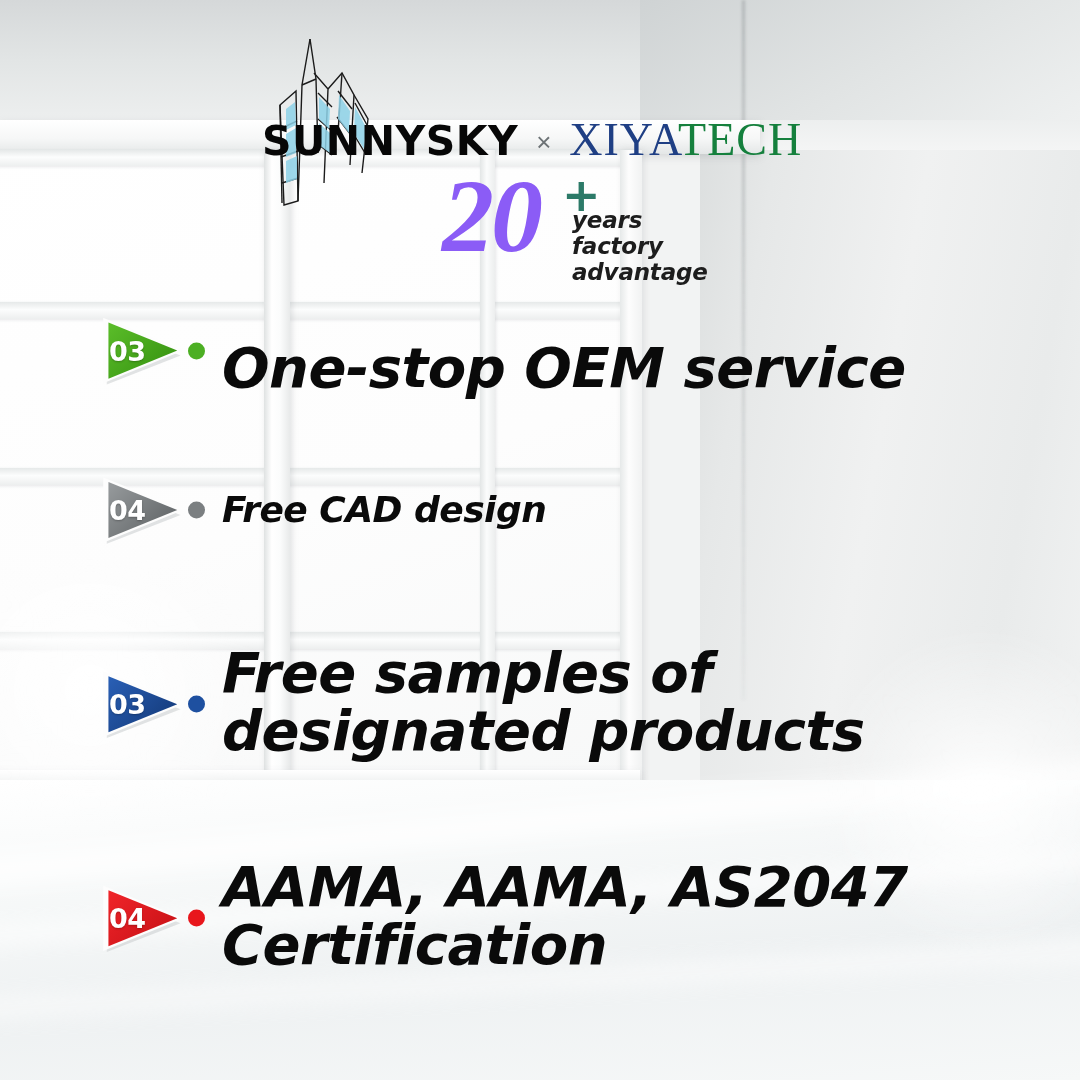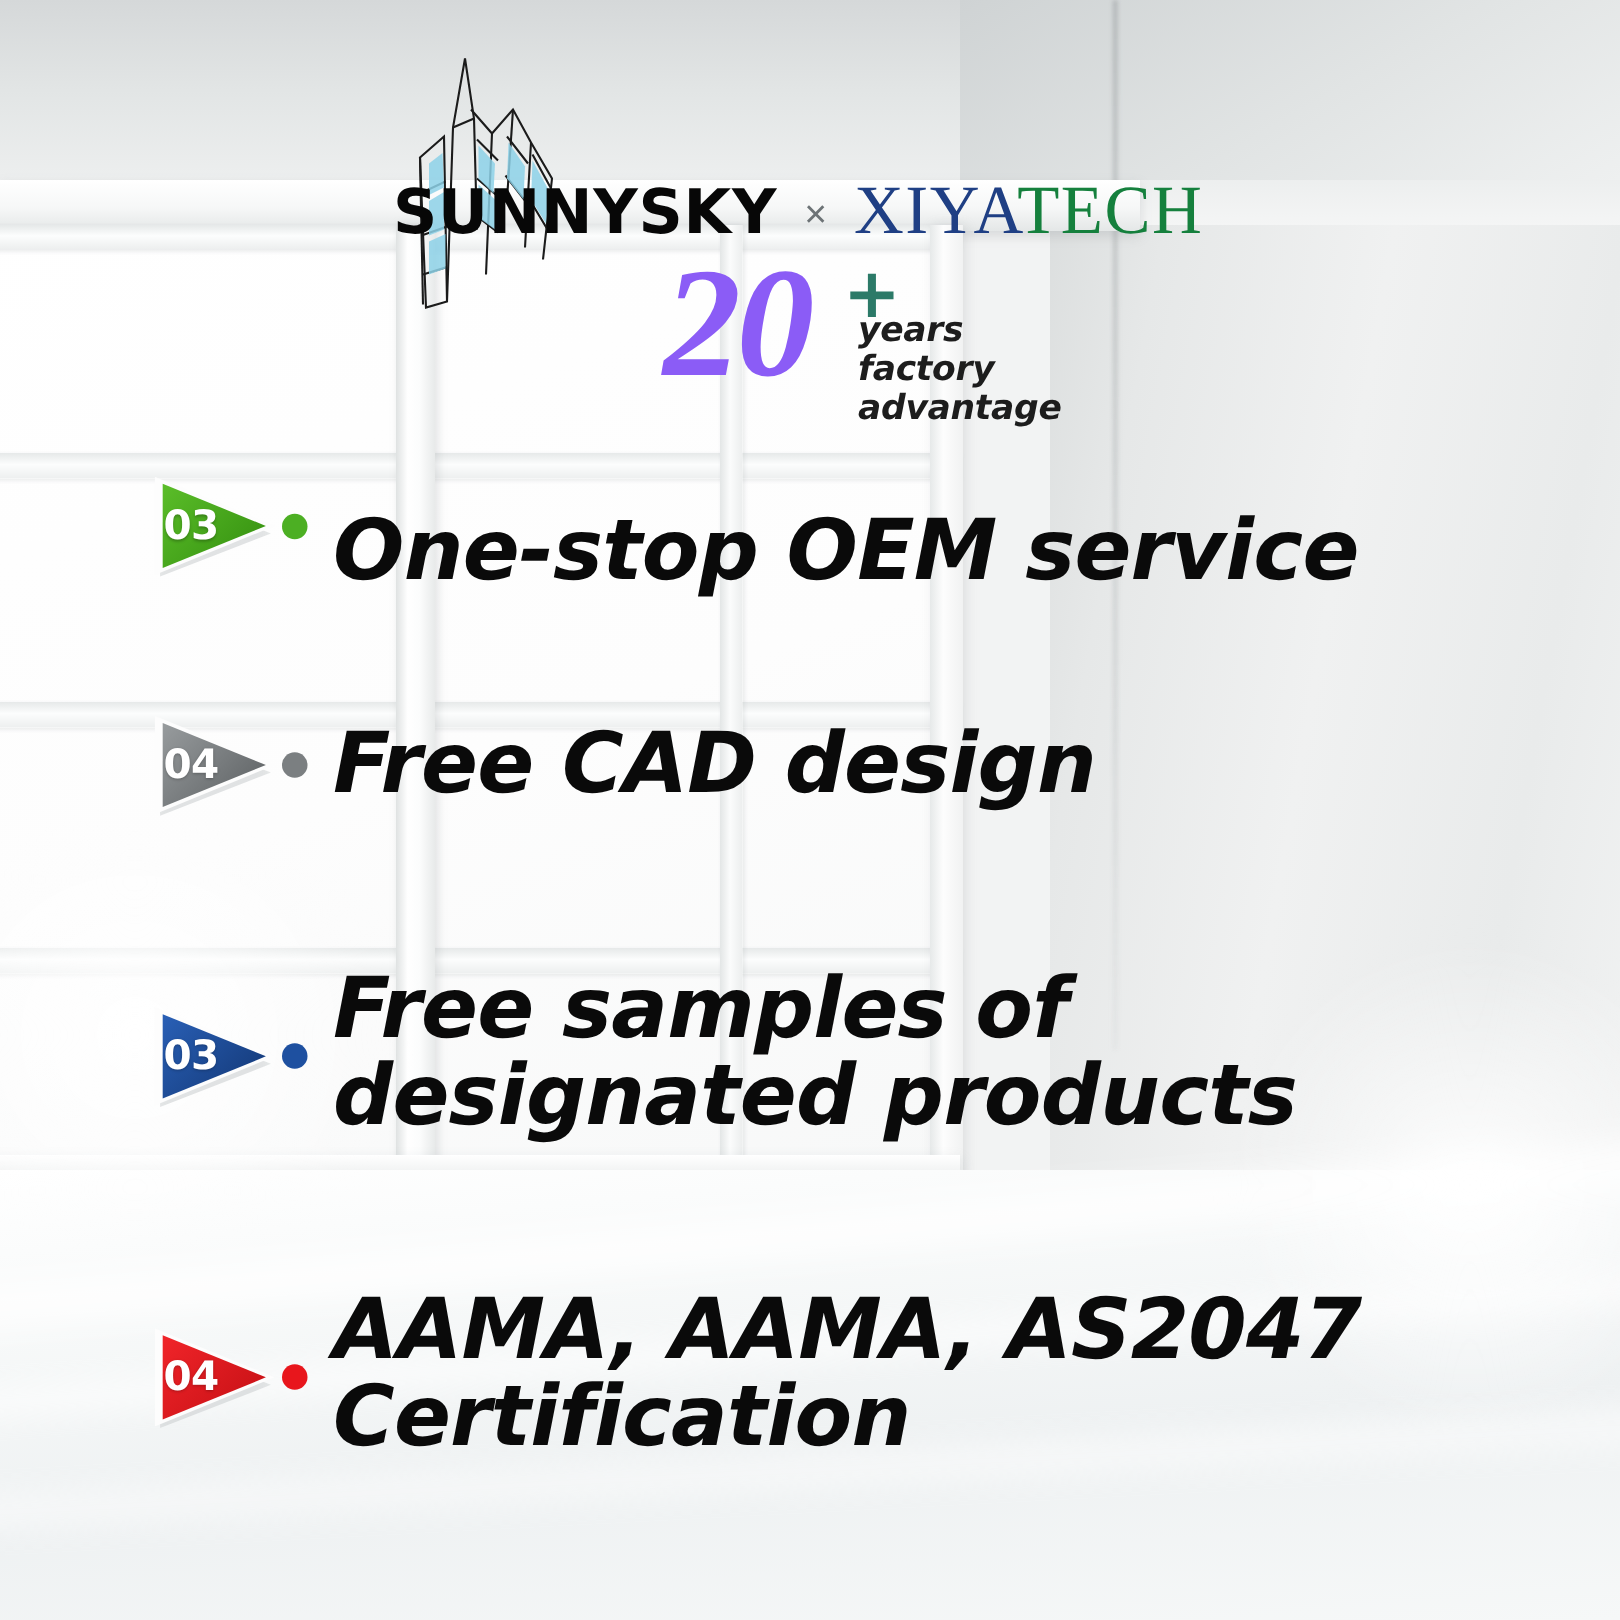--- a/index.html
+++ b/index.html
@@ -90,21 +90,21 @@
   .mnum{position:absolute;left:13px;top:50%;transform:translateY(-50%);
      font-family:"DejaVu Sans",sans-serif;font-weight:700;font-size:27px;color:#fff;
      letter-spacing:-.5px;text-shadow:0 1px 2px rgba(0,0,0,.25);}
   .dot{position:absolute;left:92px;top:50%;transform:translateY(-50%);
      width:17px;height:17px;border-radius:50%;}
 
   .label{margin-left:34px;font-family:"DejaVu Sans",sans-serif;font-weight:700;font-style:italic;
      color:#0a0a0a;line-height:1.04;letter-spacing:-.5px;white-space:pre-line;}
 
   .i1{left:96px;top:304px;}  .i1 .label{font-size:56px;margin-top:35px;}
-  .i2{left:96px;top:466px;}  .i2 .label{font-size:56px;}
+  .i2{left:96px;top:466px;}  .i2 .label{font-size:36px;}
   .i3{left:96px;top:648px;}  .i3 .label{font-size:56px;margin-top:-4px;}
   .i4{left:96px;top:862px;}  .i4 .label{font-size:56px;margin-top:-4px;}
   .i3 .marker,.i4 .marker{align-self:center;}
 </style>
 </head>
 <body>
 
 <div class="poster">
 
   <div class="bg">

